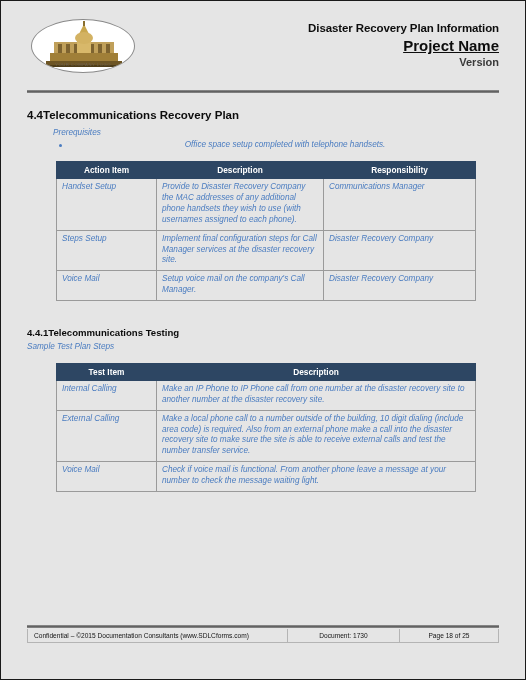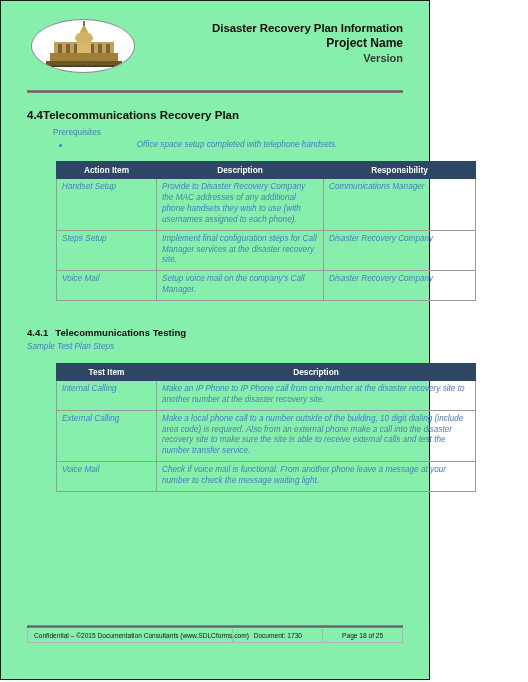--- a/index.html
+++ b/index.html
@@ -9,25 +9,25 @@
   }
   body {
     width: 528px;
     height: 682px;
     font-family: "Liberation Sans", sans-serif;
     overflow: hidden;
   }
 
   .page {
     position: relative;
-    width: 430px;
+    width: 526px;
     height: 680px;
     box-sizing: border-box;
     border: 1px solid #1a1a1a;
-    background: #86efac;
+    background: #e5e5e5;
   }
 
   
   .header {
     display: flex;
     align-items: flex-start;
     justify-content: space-between;
     padding: 16px 26px 0 26px;
     box-sizing: border-box;
   }
@@ -67,23 +67,24 @@
     padding-top: 4px;
     line-height: 1.28;
   }
   .title-main {
     font-size: 11.5px;
     font-weight: bold;
     color: #0d0d0d;
     letter-spacing: -0.1px;
   }
   .title-project {
-    font-size: 12px;
+    font-size: 15px;
     font-weight: bold;
     color: #0d0d0d;
+    text-decoration: underline;
   }
   .title-version {
     font-size: 11px;
     font-weight: bold;
     color: #3a3a3a;
   }
 
   .header-rule {
     margin: 11px 26px 0 26px;
     height: 3px;
@@ -103,26 +104,26 @@
     color: #0d0d0d;
     display: flex;
     gap: 0;
   }
   h3.subsection-heading {
     margin: 0;
     font-size: 9.6px;
     font-weight: bold;
     color: #0d0d0d;
     display: flex;
-    gap: 7px;
   }
 
   .prereq-label {
     margin: 7px 0 0 26px;
     font-size: 8.2px;
+    font-style: italic;
     color: #4a7cc0;
   }
   .bullet-list {
     margin: 3px 0 0 0;
     padding: 0;
     list-style: none;
   }
   .bullet-item {
     position: relative;
     margin-left: 44px;

